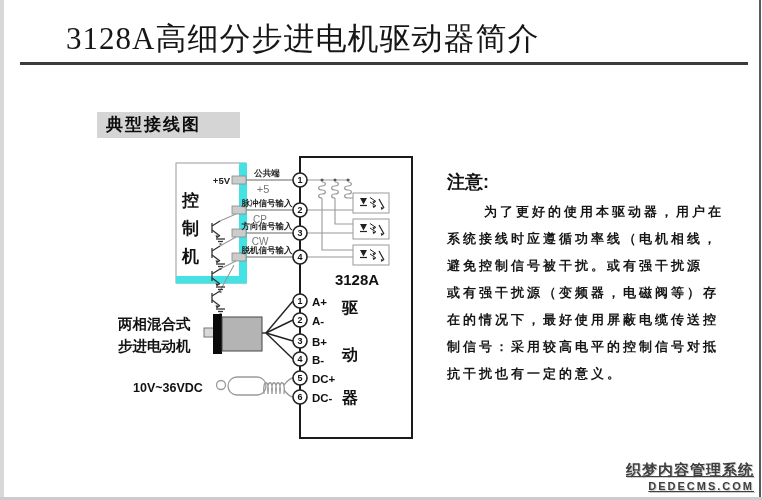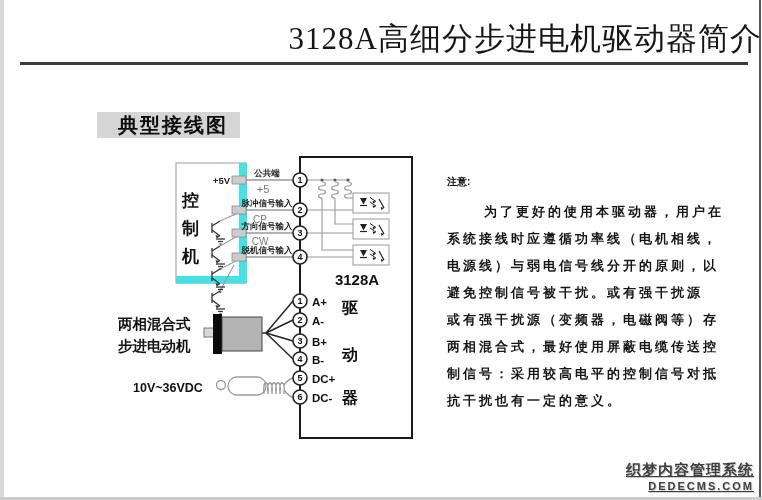--- a/index.html
+++ b/index.html
@@ -1,28 +1,28 @@
 <!DOCTYPE html>
 <html><head>
 <meta charset="utf-8">
 <style>
   html,body{margin:0;padding:0;background:#e8e8e8;}
   #page{position:relative;width:762px;height:500px;background:#ffffff;overflow:hidden;
         font-family:"Liberation Sans","DejaVu Sans",sans-serif;color:#1a1a1a;}
   .edge-left{position:absolute;left:0;top:0;width:4px;height:500px;background:#d8d8d8;}
   .edge-right{position:absolute;right:1px;top:0;width:2px;height:500px;background:#5a5a5a;}
   .edge-bottom{position:absolute;left:0;bottom:0;width:762px;height:3px;background:#cccccc;}
-  .title{position:absolute;left:0;top:18px;width:762px;text-align:right;padding-left:66px;box-sizing:border-box;
+  .title{position:absolute;left:0;top:18px;width:762px;text-align:left;padding-left:66px;box-sizing:border-box;
          font-family:"Liberation Serif","DejaVu Serif",serif;font-size:31px;font-weight:500;letter-spacing:1px;color:#161616;}
   .rule{position:absolute;left:20px;top:62px;width:728px;height:3px;background:#3b3b3b;}
   .section-label{position:absolute;left:97px;top:112px;width:143px;height:26px;background:#d5d5d5;
-                 font-size:20px;font-weight:bold;line-height:26px;padding-left:9px;letter-spacing:2px;box-sizing:border-box;color:#0d0d0d;text-align:center;}
+                 font-size:17px;font-weight:bold;line-height:26px;padding-left:9px;letter-spacing:2px;box-sizing:border-box;color:#0d0d0d;}
   #wiring{position:absolute;left:100px;top:145px;}
   .note{position:absolute;left:447px;top:172px;width:304px;}
-  .note-heading{font-size:10px;font-weight:bold;line-height:20px;margin-bottom:6px;color:#111;}
+  .note-heading{font-size:18px;font-weight:bold;line-height:20px;margin-bottom:6px;color:#111;}
   .note-line{font-size:13px;font-weight:bold;line-height:27px;letter-spacing:3px;white-space:nowrap;color:#161616;}
   .note-line.first{padding-left:37px;}
   .watermark{position:absolute;right:8px;bottom:8px;text-align:right;color:#3f3f3f;text-decoration:underline;}
   .wm1{font-size:15px;font-weight:bold;letter-spacing:1px;text-shadow:1px 1px 0 #cfcfcf;}
   .wm2{font-size:11px;font-weight:bold;letter-spacing:2px;text-shadow:1px 1px 0 #cfcfcf;}
   svg text{font-family:"Liberation Sans","DejaVu Sans",sans-serif;}
 </style>
 </head>
 <body>
 
@@ -188,24 +188,23 @@
       <text x="212" y="219" font-size="11.5" font-weight="600" fill="#111">B-</text>
       <text x="212" y="238" font-size="11.5" font-weight="600" fill="#111">DC+</text>
       <text x="212" y="257" font-size="11.5" font-weight="600" fill="#111">DC-</text>
     </g>
   </svg>
 
   <div class="note">
     <div class="note-heading">注意:</div>
     <div class="note-line first">为了更好的使用本驱动器，用户在</div>
     <div class="note-line">系统接线时应遵循功率线（电机相线，</div>
-    <div class="note-line">电源线）与弱电信号线分开的原则，以</div>
     <div class="note-line">避免控制信号被干扰。或有强干扰源</div>
     <div class="note-line">或有强干扰源（变频器，电磁阀等）存</div>
-    <div class="note-line">两相混合式，最好使用屏蔽电缆传送控</div>
+    <div class="note-line">在的情况下，最好使用屏蔽电缆传送控</div>
     <div class="note-line">制信号：采用较高电平的控制信号对抵</div>
     <div class="note-line">抗干扰也有一定的意义。</div>
   </div>
 
   <div class="watermark">
     <div class="wm1">织梦内容管理系统</div>
     <div class="wm2">DEDECMS.COM</div>
   </div>
 </div>
 

